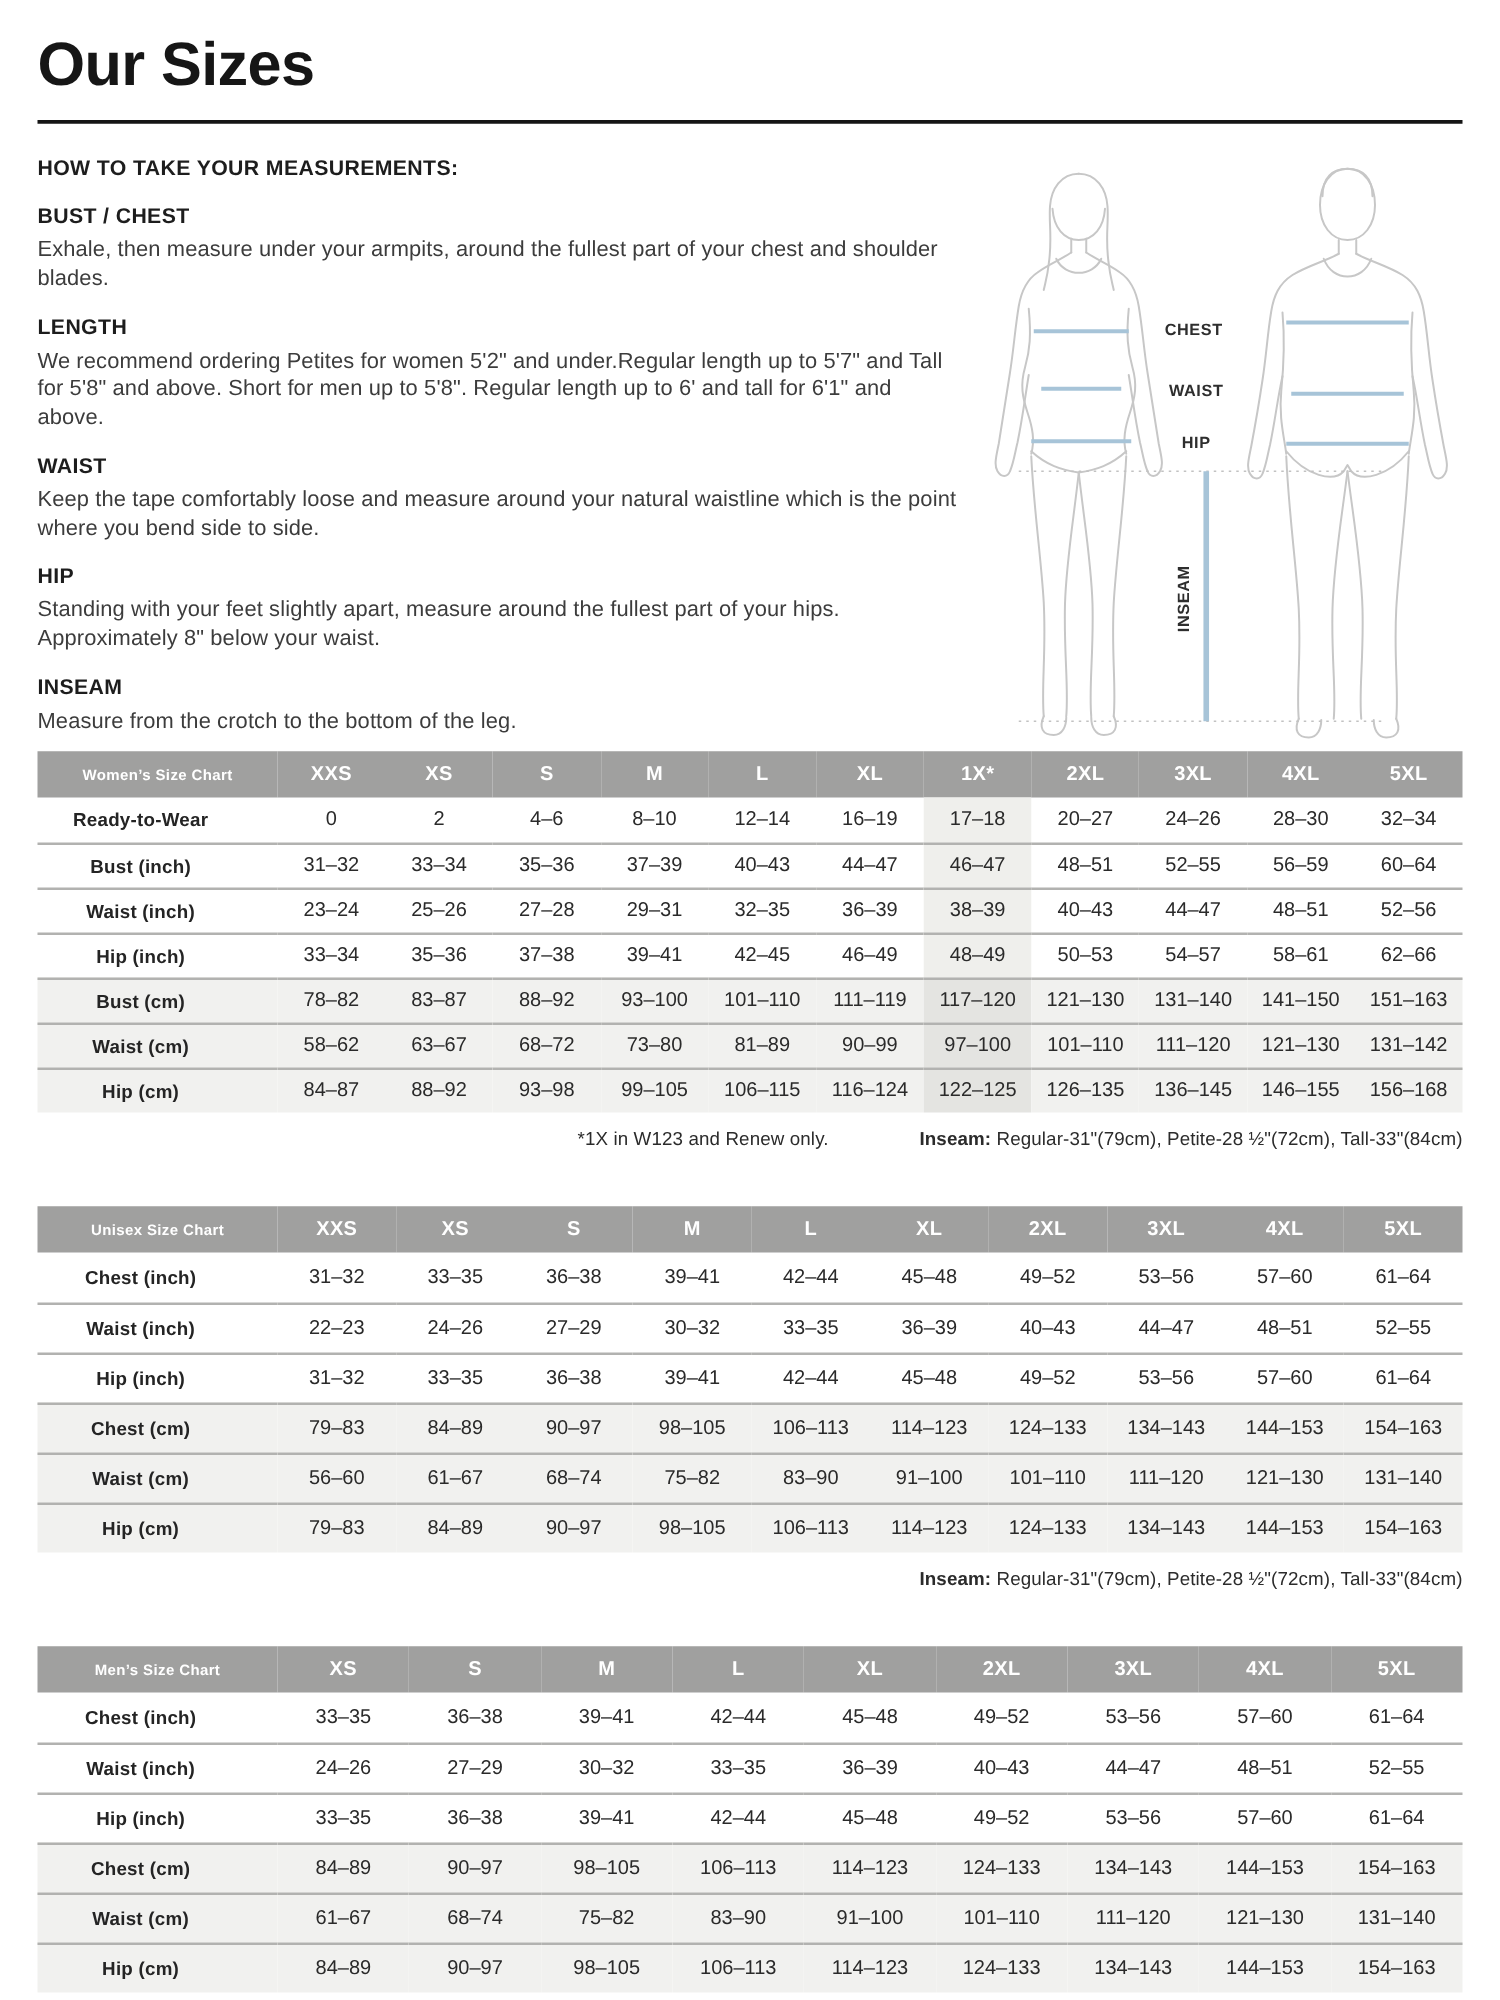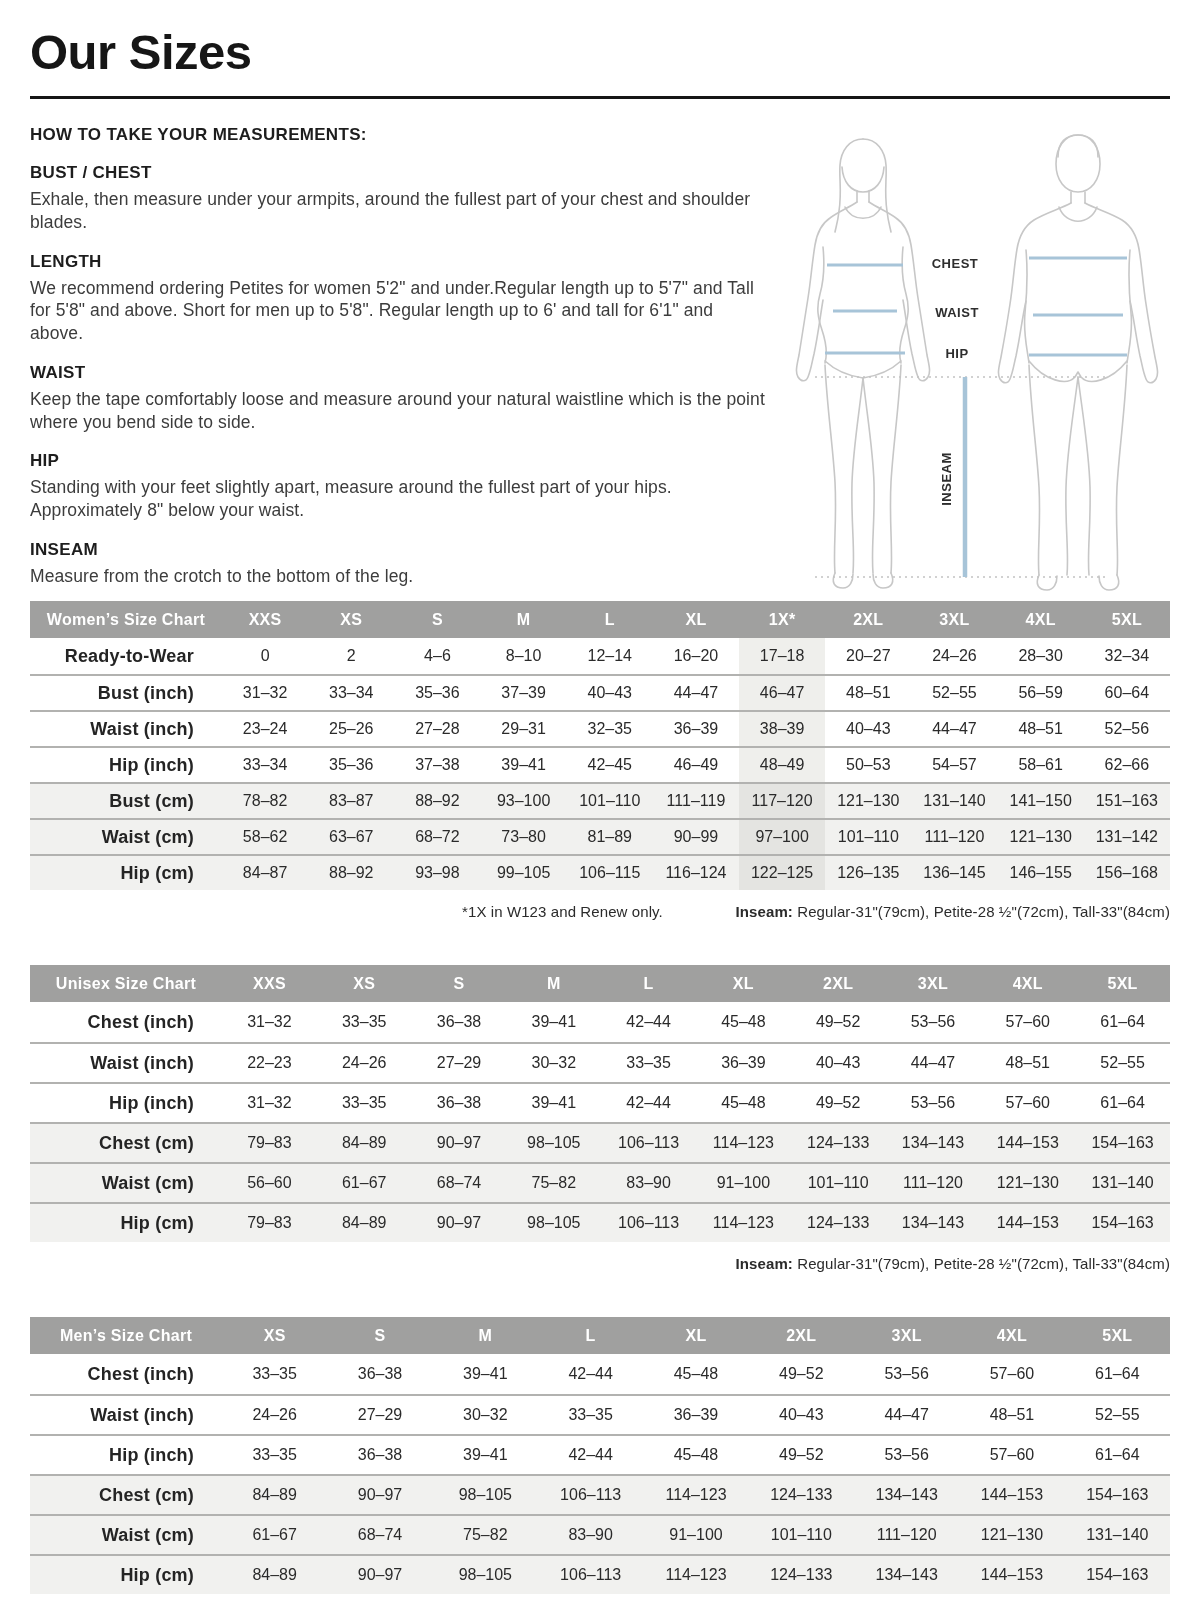--- a/index.html
+++ b/index.html
@@ -30,25 +30,25 @@
   .charts { margin-top:4px; }
   .chart-block { margin-top:0; }
   .chart-block + .chart-block { margin-top:42px; }
 
   table { width:1140px; border-collapse:separate; border-spacing:0; table-layout:fixed; }
   col.c-head { width:192px; }
   thead th {
     background:#a0a09f; color:#fff; font-weight:700; font-size:16px;
     height:37px; padding:0 2px; letter-spacing:.3px;
   }
-  thead th.corner { font-size:16px; }
+  thead th.corner { font-size:12px; }
   tbody tr { height:36px; }
   table.tall tbody tr { height:40px; }
   tbody th {
-    text-align:right; padding-right:28px; font-size:18px;
+    padding-right:28px; font-size:15px;
     font-weight:700; color:#242424; letter-spacing:.2px;
   }
   tbody td { text-align:center; font-size:16px; color:#2a2a2a; padding:0 2px; }
   tbody tr + tr th, tbody tr + tr td { border-top:2px solid #b2b2b0; }
   tr.cm th, tr.cm td { background:#f1f1ef; }
   td.hl { background:#efefec; }
   tr.cm td.hl { background:#e4e4e1; }
 
   .footnote {
     position:relative; width:1140px; height:20px; margin-top:13px;
@@ -192,21 +192,21 @@
             </tr>
           </thead>
           <tbody>
             <tr data-name="table-row">
               <th data-name="row-label">Ready-to-Wear</th>
               <td data-name="size-cell">0</td>
               <td data-name="size-cell">2</td>
               <td data-name="size-cell">4–6</td>
               <td data-name="size-cell">8–10</td>
               <td data-name="size-cell">12–14</td>
-              <td data-name="size-cell">16–20</td>
+              <td data-name="size-cell">16–19</td>
               <td class="hl" data-name="size-cell">17–18</td>
               <td data-name="size-cell">20–27</td>
               <td data-name="size-cell">24–26</td>
               <td data-name="size-cell">28–30</td>
               <td data-name="size-cell">32–34</td>
             </tr>
             <tr data-name="table-row">
               <th data-name="row-label">Bust (inch)</th>
               <td data-name="size-cell">31–32</td>
               <td data-name="size-cell">33–34</td>

